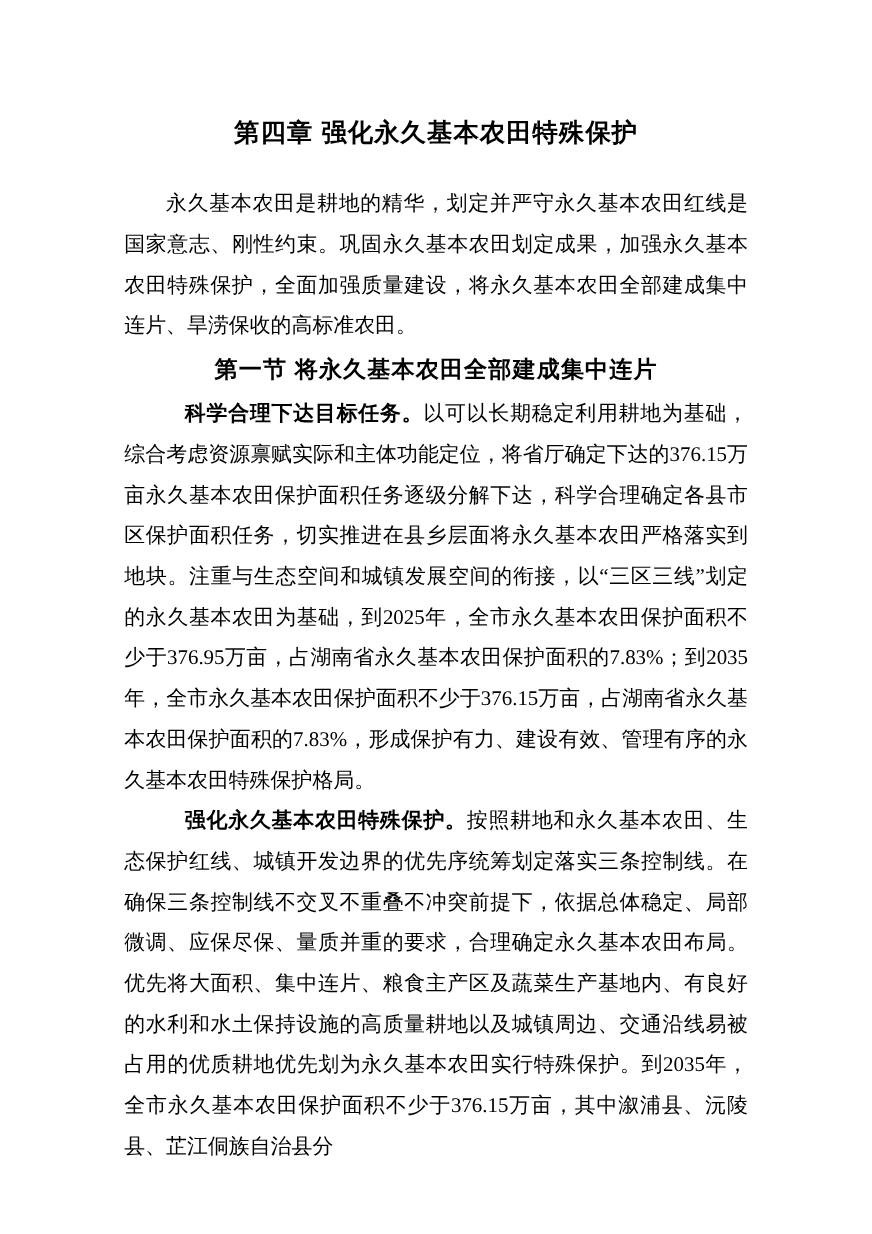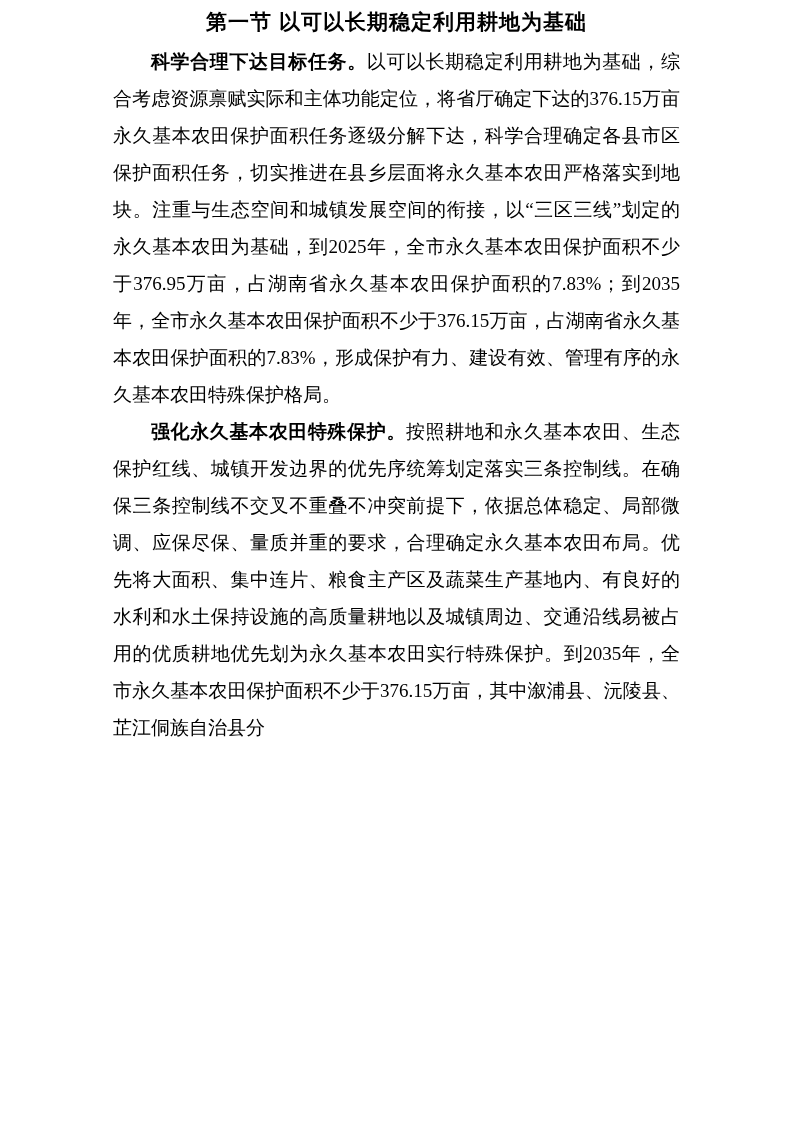--- a/index.html
+++ b/index.html
@@ -43,28 +43,31 @@
   .para {
     font-size: 19px;
     line-height: 37px;
     text-align: justify;
     text-indent: 2em;
     margin: 0;
     word-break: break-all;
   }
   .para .lead {
     font-weight: 700;
+    margin-left: 17px;
   }
 </style>
 </head>
 <body>
 
 <div class="page">
 
+  <h1 class="chapter-title">第四章 强化永久基本农田特殊保护</h1>
 
+  <p class="para">永久基本农田是耕地的精华，划定并严守永久基本农田红线是国家意志、刚性约束。巩固永久基本农田划定成果，加强永久基本农田特殊保护，全面加强质量建设，将永久基本农田全部建成集中连片、旱涝保收的高标准农田。</p>
 
-  <h2 class="section-title">第一节 以可以长期稳定利用耕地为基础</h2>
+  <h2 class="section-title">第一节 将永久基本农田全部建成集中连片</h2>
 
   <p class="para"><span class="lead">科学合理下达目标任务。</span><span>以可以长期稳定利用耕地为基础，综合考虑资源禀赋实际和主体功能定位，将省厅确定下达的376.15万亩永久基本农田保护面积任务逐级分解下达，科学合理确定各县市区保护面积任务，切实推进在县乡层面将永久基本农田严格落实到地块。注重与生态空间和城镇发展空间的衔接，以“三区三线”划定的永久基本农田为基础，到2025年，全市永久基本农田保护面积不少于376.95万亩，占湖南省永久基本农田保护面积的7.83%；到2035年，全市永久基本农田保护面积不少于376.15万亩，占湖南省永久基本农田保护面积的7.83%，形成保护有力、建设有效、管理有序的永久基本农田特殊保护格局。</span></p>
 
   <p class="para"><span class="lead">强化永久基本农田特殊保护。</span><span>按照耕地和永久基本农田、生态保护红线、城镇开发边界的优先序统筹划定落实三条控制线。在确保三条控制线不交叉不重叠不冲突前提下，依据总体稳定、局部微调、应保尽保、量质并重的要求，合理确定永久基本农田布局。优先将大面积、集中连片、粮食主产区及蔬菜生产基地内、有良好的水利和水土保持设施的高质量耕地以及城镇周边、交通沿线易被占用的优质耕地优先划为永久基本农田实行特殊保护。到2035年，全市永久基本农田保护面积不少于376.15万亩，其中溆浦县、沅陵县、芷江侗族自治县分</span></p>
 
 </div>
 
 </body></html>

